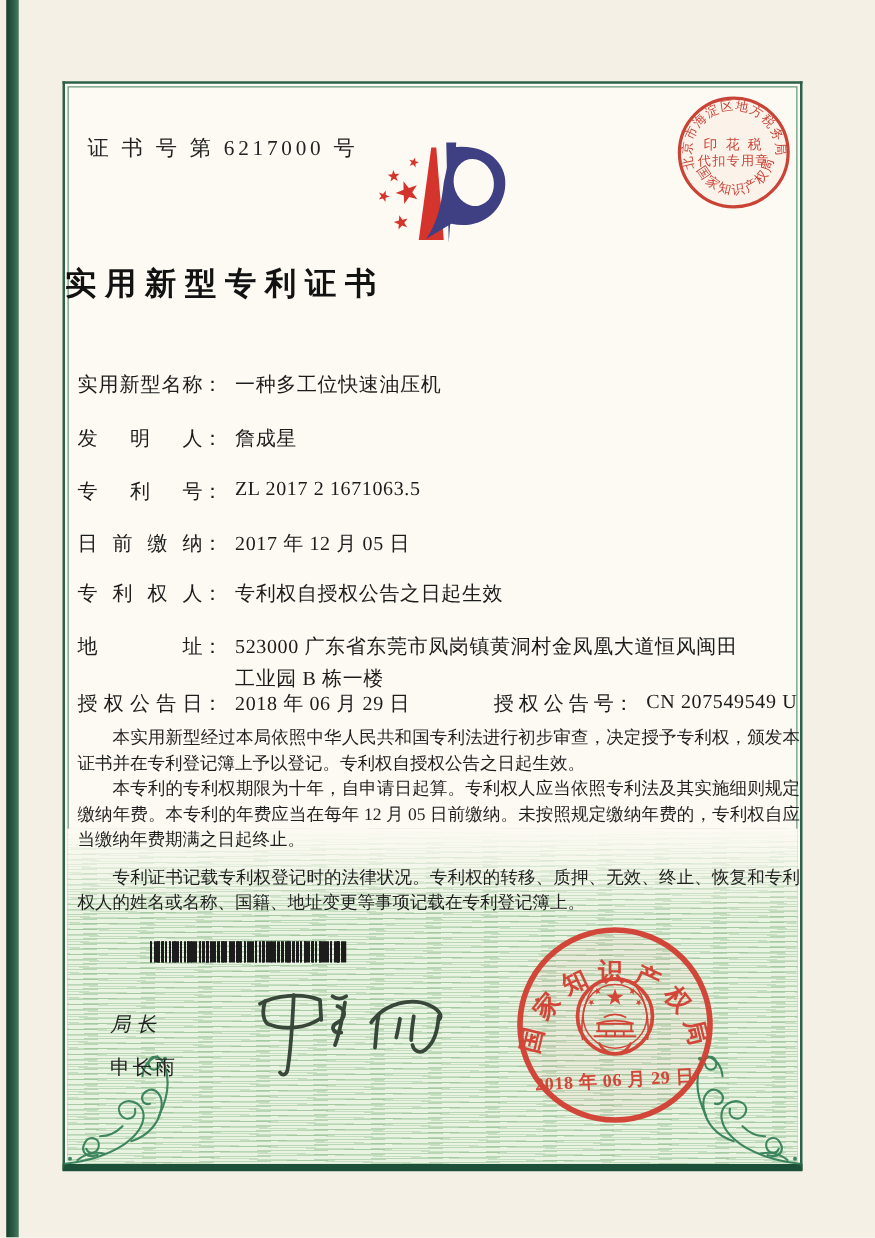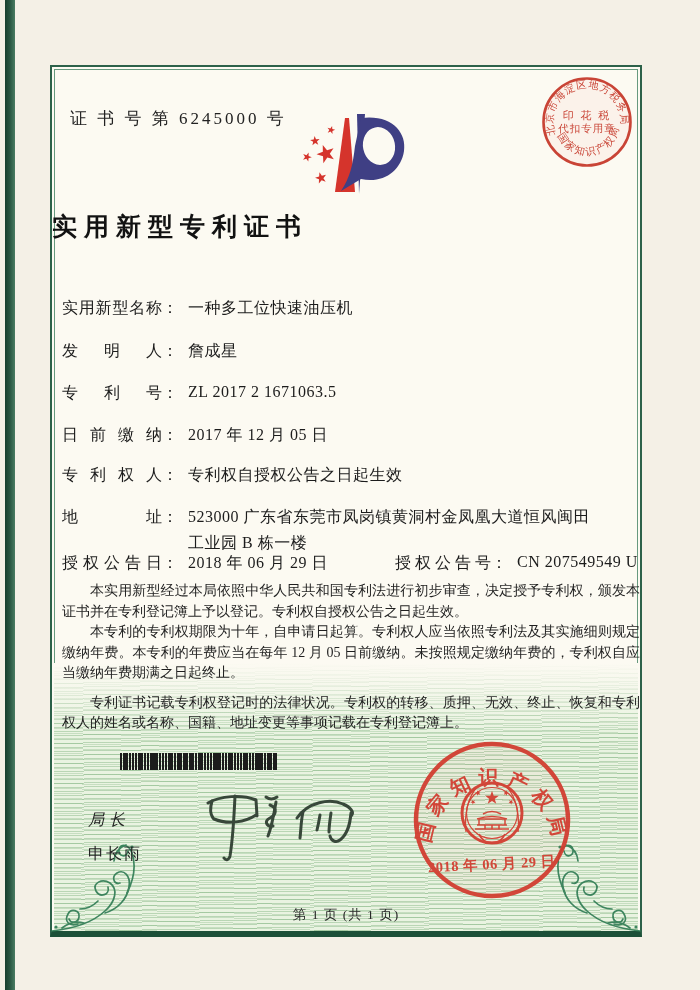--- a/index.html
+++ b/index.html
@@ -88,21 +88,21 @@
       <path d="M57,86 C70,82 79,72 81,60 C83,49 76,42 69,46 C63,50 66,58 72,56"></path>
       <path d="M79,66 C86,52 88,38 84,26 C81,17 72,16 71,23 C70,30 79,31 80,24"></path>
       <path d="M14,101 q10,-8 22,-5"></path>
       <path d="M66,34 q1,-12 12,-16"></path>
       <path d="M50,74 q-8,8 -18,8"></path>
       <circle cx="84" cy="20" r="1.6" fill="#2e7b53" stroke="none"></circle>
       <circle cx="8" cy="100" r="1.6" fill="#2e7b53" stroke="none"></circle>
     </g>
   </svg>
 
-  <div class="abs cert-no">证 书 号 第 6245000 号</div>
+  <div class="abs cert-no">证 书 号 第 6217000 号</div>
 
   <svg class="abs logo" viewBox="0 0 120 88">
     <path d="M50,6 L54,6 L60,80 L40,80 Z" fill="#d5342c"></path>
     <path d="M62,2 L70,2 L64,82 Z" fill="#3f3f84"></path>
     <path d="M66,6 C96,2 112,20 109,39 C106,59 88,72 66,67 L46,79 C55,66 58,52 60,34 Z" fill="#3f3f84"></path>
     <ellipse cx="84" cy="34" rx="16" ry="19" fill="#fcfaf2" transform="rotate(-12 84 34)"></ellipse>
     <g fill="#d5342c">
       <polygon points="0,-10 2.35,-3.24 9.51,-3.09 3.8,1.24 5.88,8.09 0,4 -5.88,8.09 -3.8,1.24 -9.51,-3.09 -2.35,-3.24" transform="translate(31,42) scale(0.95) rotate(-20)"></polygon>
       <polygon points="0,-10 2.35,-3.24 9.51,-3.09 3.8,1.24 5.88,8.09 0,4 -5.88,8.09 -3.8,1.24 -9.51,-3.09 -2.35,-3.24" transform="translate(36,18) scale(0.42) rotate(15)"></polygon>
       <polygon points="0,-10 2.35,-3.24 9.51,-3.09 3.8,1.24 5.88,8.09 0,4 -5.88,8.09 -3.8,1.24 -9.51,-3.09 -2.35,-3.24" transform="translate(20,29) scale(0.5) rotate(-5)"></polygon>
@@ -211,15 +211,14 @@
         <path d="M76,79 Q85,74 94,79"></path>
         <path d="M78,94 L78,90 M92,94 L92,90 M85,94 L85,90"></path>
       </g>
       <path d="M72,99 A 14 14 0 0 0 98,99" stroke-width="2"></path>
       <path d="M59,97 C57,80 61,62 70,52" stroke-width="1.3"></path>
       <path d="M111,97 C113,80 109,62 100,52" stroke-width="1.3"></path>
     </g>
     <text x="85" y="134" text-anchor="middle" font-size="14.5" font-weight="600" letter-spacing="0.5" fill="#d23b2e" transform="rotate(-3 85 134)">2018 年 06 月 29 日</text>
   </svg>
 
-  <div class="abs page-footer">第 1 页 (共 1 页)</div>
 
 </div>
 
 </body></html>

